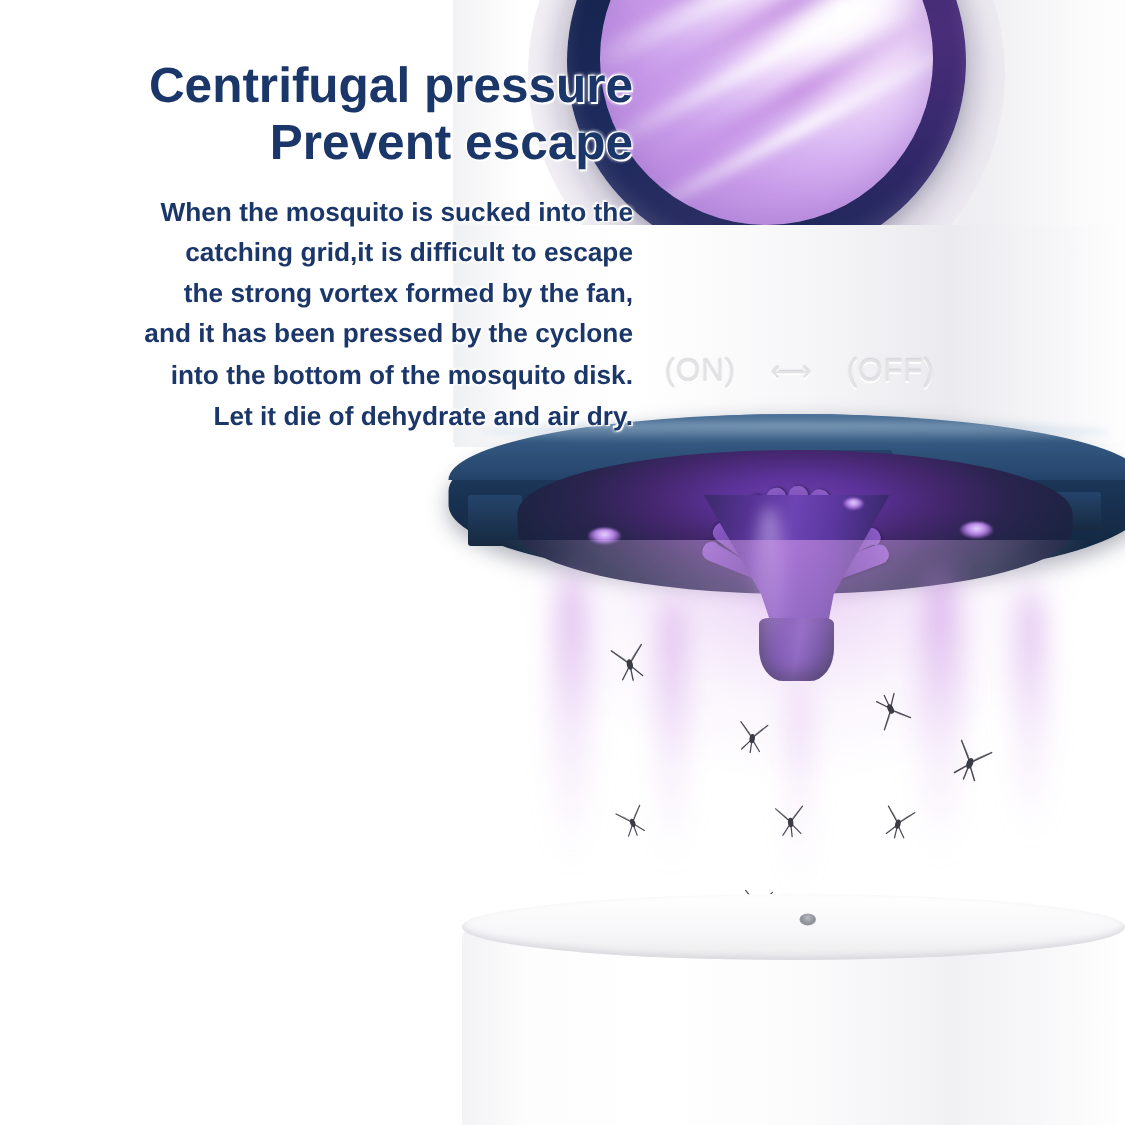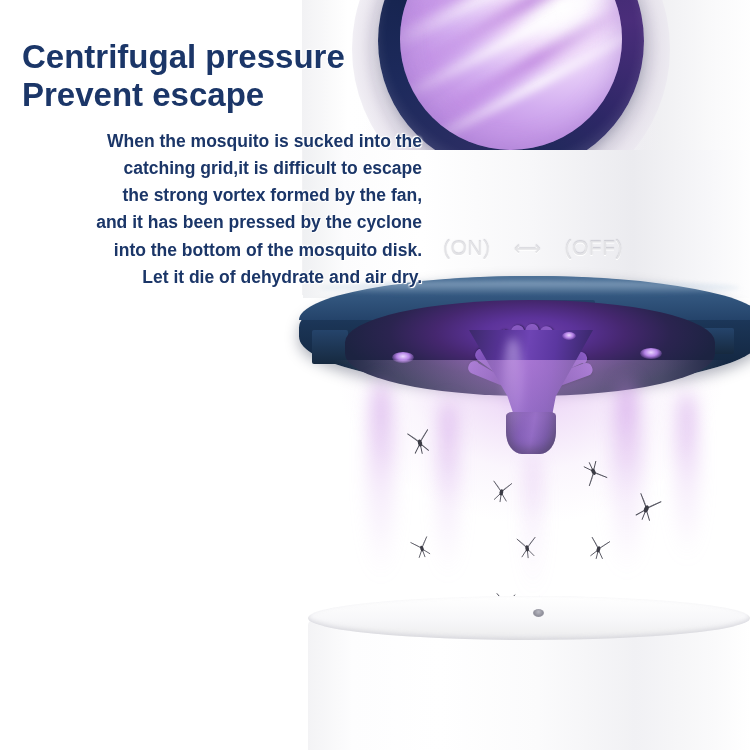--- a/index.html
+++ b/index.html
@@ -325,20 +325,21 @@
     left: 22px; top: 38px;
     width: 400px;
     font-size: 33px;
     font-weight: bold;
     line-height: 1.16;
     color: #1b3668;
     white-space: pre-line;
     text-shadow:
       0 0 3px #ffffff, 0 0 3px #ffffff,
       1px 1px 0 #ffffff, -1px -1px 0 #ffffff;
+    text-align: right;
   }
   .bodycopy {
     position: absolute;
     left: 22px; top: 128px;
     width: 400px;
     font-size: 17.5px;
     font-weight: bold;
     line-height: 1.55;
     color: #1b3668;
     white-space: pre-line;

